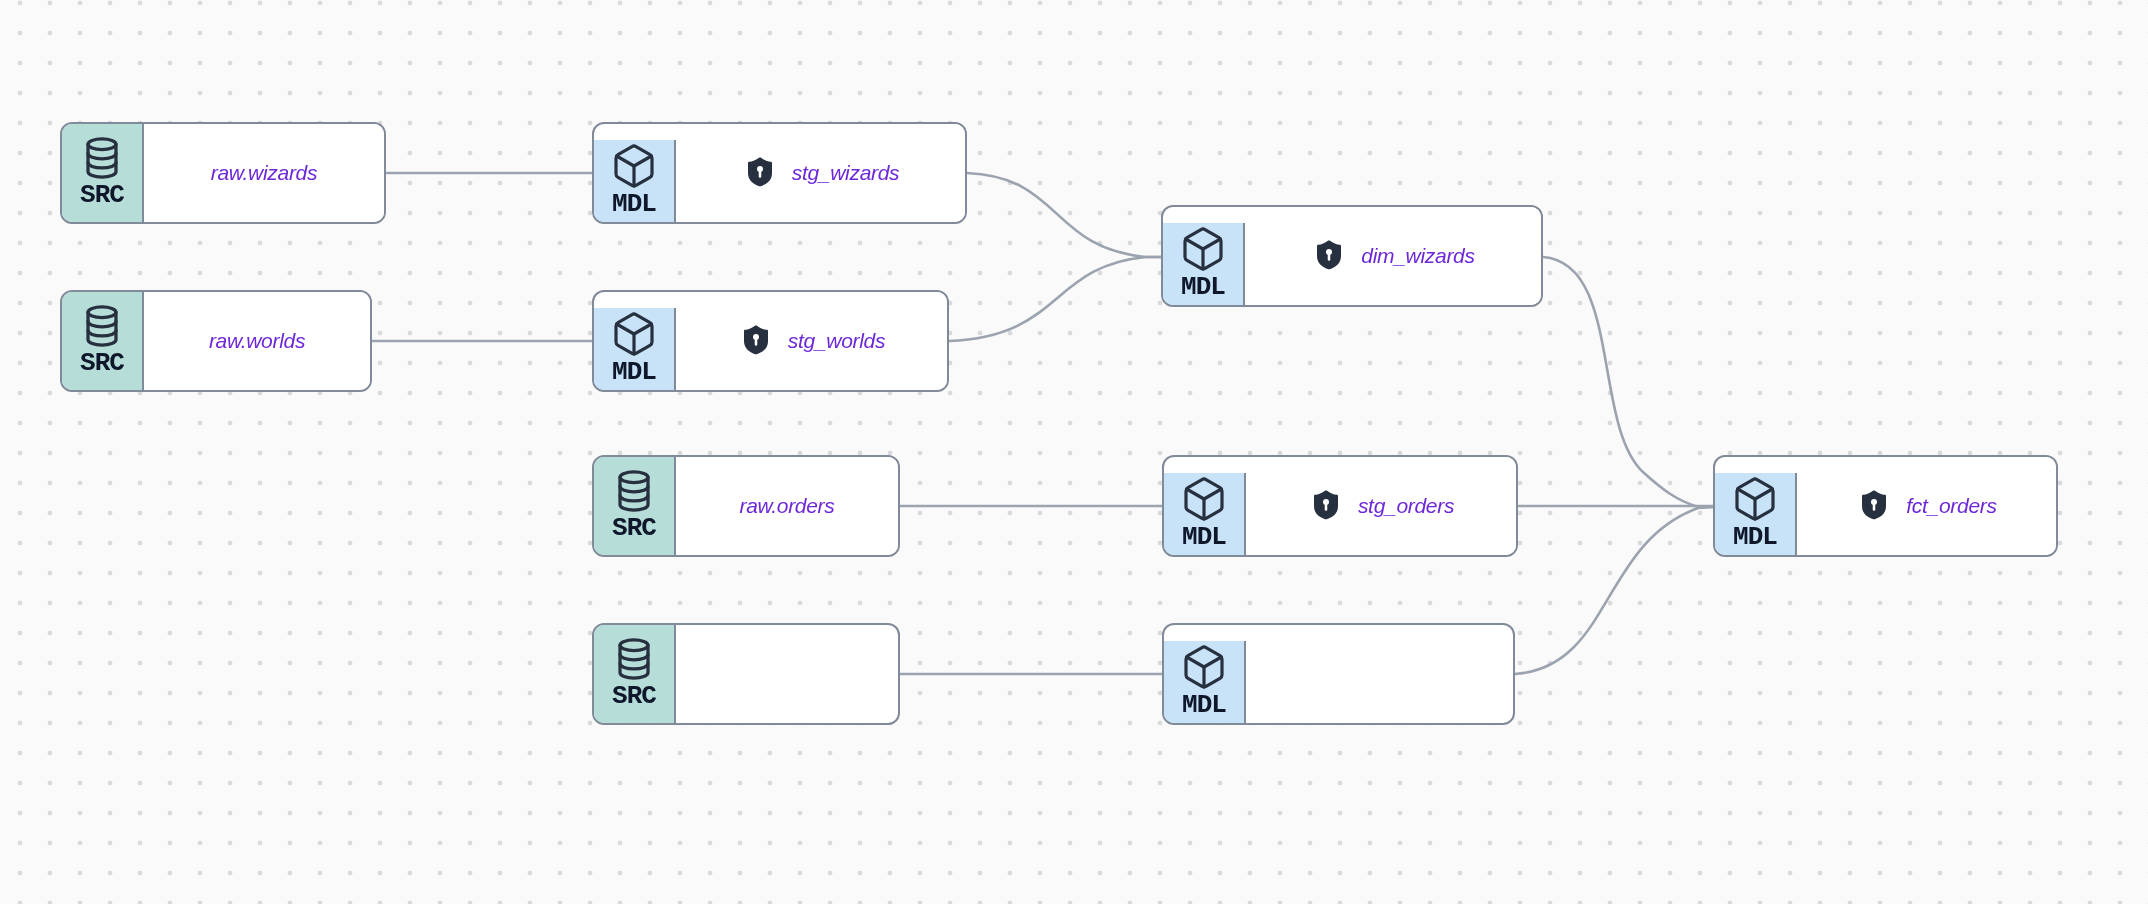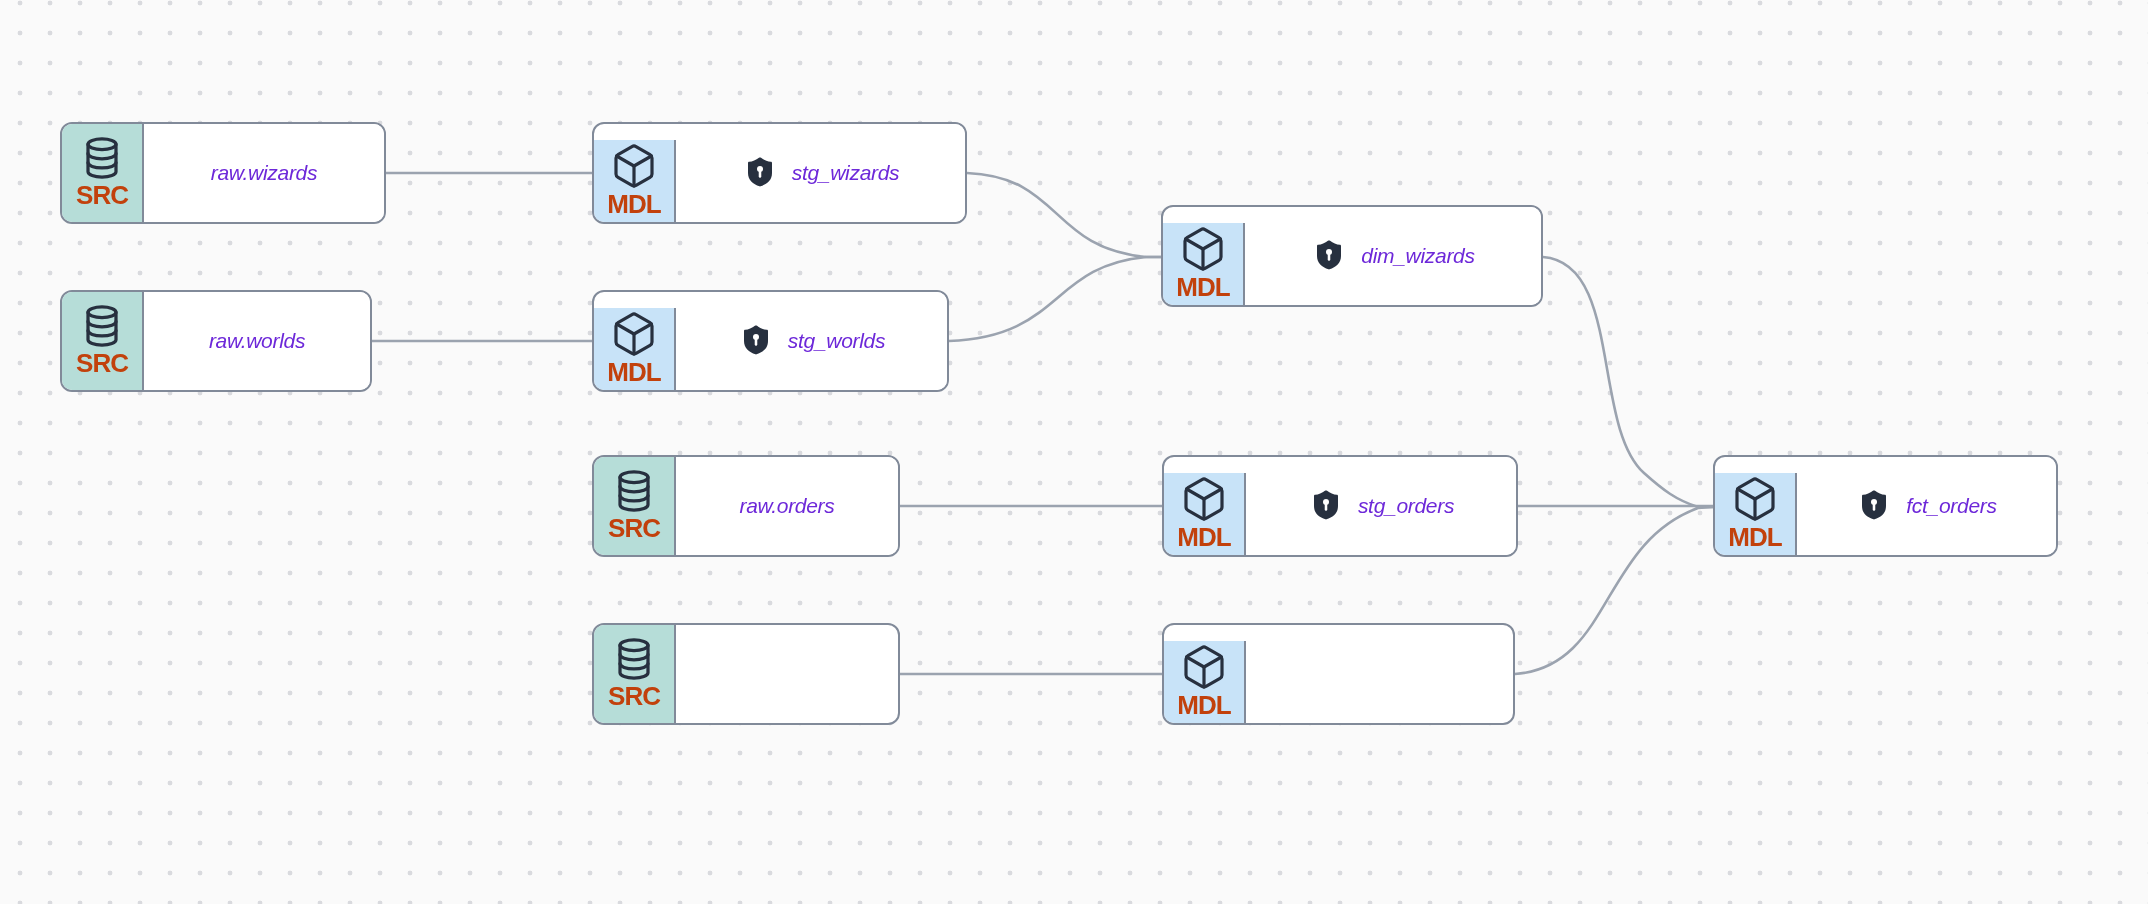--- a/index.html
+++ b/index.html
@@ -31,24 +31,24 @@
     border-right:2.5px solid #818a99;
     display:flex;flex-direction:column;align-items:center;justify-content:center;
     gap:1px;padding-bottom:2px;
     color:#27303f;
   }
   .badge.src{background:#b6ddd8;}
   .badge.mdl{background:#c8e3f8;margin-top:16px;}
   .badge .bicon{display:flex;align-items:center;justify-content:center;}
   .badge .bicon svg{display:block;}
   .badge-label{
-    font-family:Liberation Sans, sans-serif;
+    font-family:Liberation Mono, monospace;
     font-size:26px;font-weight:600;line-height:1.05;
     letter-spacing:-1px;
-    color:#c2410c;
+    color:#0f172a;
   }
   .label-area{
     flex:1 1 auto;
     display:flex;align-items:center;justify-content:center;
     gap:14px;
     padding:0 14px;
     background:#ffffff;
   }
   .shield{display:flex;align-items:center;}
   .shield svg{display:block;}

